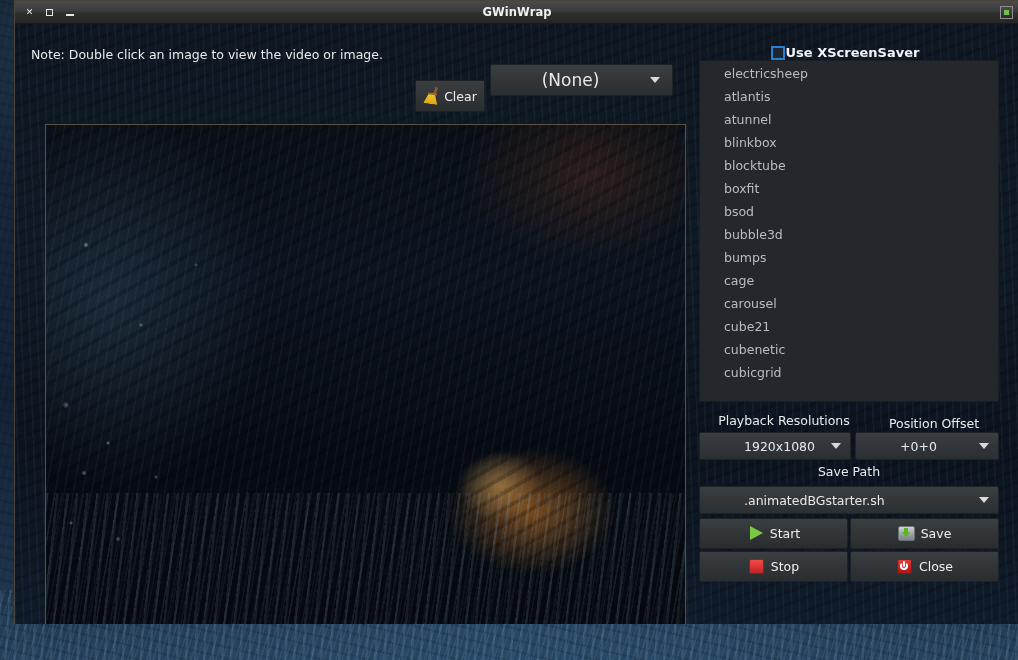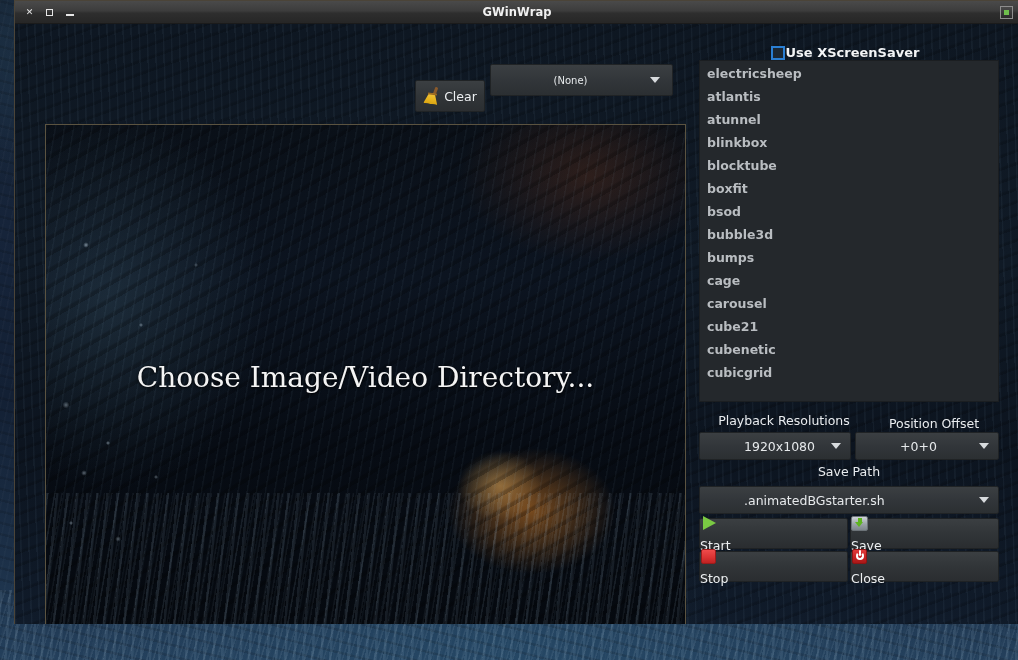--- a/index.html
+++ b/index.html
@@ -157,21 +157,21 @@
     width: 183px; height: 32px;
     background: linear-gradient(180deg, #3b3f42 0%, #32363a 50%, #2b2f32 100%);
     border: 1px solid #202325;
     border-radius: 2px;
     box-sizing: border-box;
     display: flex; align-items: center;
     cursor: pointer;
   }
   #source-dropdown .val {
     flex: 1; text-align: center;
-    font-size: 10px; color: #e6e9eb;
+    font-size: 17px; color: #e6e9eb;
   }
   .caret {
     width: 0; height: 0;
     border-left: 5px solid transparent;
     border-right: 5px solid transparent;
     border-top: 6px solid #d8dbde;
     margin-right: 12px;
     flex: 0 0 auto;
   }
 
@@ -249,25 +249,24 @@
     position: absolute; left: 14px; top: 36px;
     width: 300px; height: 342px;
     background: #24282c;
     border: 1px solid #1b1e21;
     box-sizing: border-box;
     overflow: hidden;
     padding-top: 1px;
   }
   .saver-item {
     height: 23px; line-height: 23px;
-    padding-left: 7px;
+    padding-left: 24px;
     font-size: 12.5px; color: #b9bdc1;
     white-space: nowrap; overflow: hidden;
     cursor: pointer;
-    font-weight: bold;
   }
 
   #labels-row {
     position: absolute; left: 14px; top: 382px; width: 300px; height: 28px;
     display: flex; align-items: center;
   }
   #labels-row .lbl {
     font-size: 12.5px; color: #e9ecef; text-align: center;
   }
   #labels-row .lbl.res { width: 170px; }
@@ -305,23 +304,22 @@
     display: grid;
     grid-template-columns: 1fr 1fr;
     grid-template-rows: 31px 31px;
     gap: 2px;
   }
   .act-btn {
     background: linear-gradient(180deg, #3b3f42 0%, #313538 50%, #2a2d30 100%);
     border: 1px solid #1f2224;
     border-radius: 2px;
     box-sizing: border-box;
-    display: flex; align-items: flex-start; justify-content: center; gap: 6px;
-    cursor: pointer;
-    flex-direction: column;
+    display: flex; align-items: center; justify-content: center; gap: 6px;
+    cursor: pointer;
   }
   .act-btn .label { font-size: 12.5px; color: #eceff1; }
 
   .ic { width: 17px; height: 17px; flex: 0 0 17px; position: relative; }
   .ic.play::before {
     content: ""; position: absolute; left: 3px; top: 1px;
     width: 0; height: 0;
     border-top: 7.5px solid transparent;
     border-bottom: 7.5px solid transparent;
     border-left: 13px solid #7ac943;
@@ -383,40 +381,42 @@
       </div>
       <div class="tb-title">GWinWrap</div>
       <div class="tb-right"></div>
     </div>
 
     <div id="body">
       <div class="body-noise"></div>
 
       <div id="left-col">
 
+        <div id="note-row">
+          <span id="note-text">Note: Double click an image to view the video or image.</span>
+        </div>
 
         <div id="clear-btn">
           <span class="broom-icon">
             <span class="handle"></span>
             <span class="bristles"></span>
             <span class="band"></span>
           </span>
           <span class="label">Clear</span>
         </div>
 
         <div id="source-dropdown">
           <span class="val">(None)</span>
           <span class="caret"></span>
         </div>
 
         <div id="preview">
           <div class="pv-tex"></div>
           <div class="pv-bokeh"></div>
           <div class="pv-ground"></div>
-          <div id="preview-label">Choose Image/Video Directory...</div>
         </div>
 
       </div>
 
       <div id="right-col">
 
         <div id="xss-row">
           <span id="xss-checkbox"></span>
           <span id="xss-label">Use XScreenSaver</span>
         </div>

